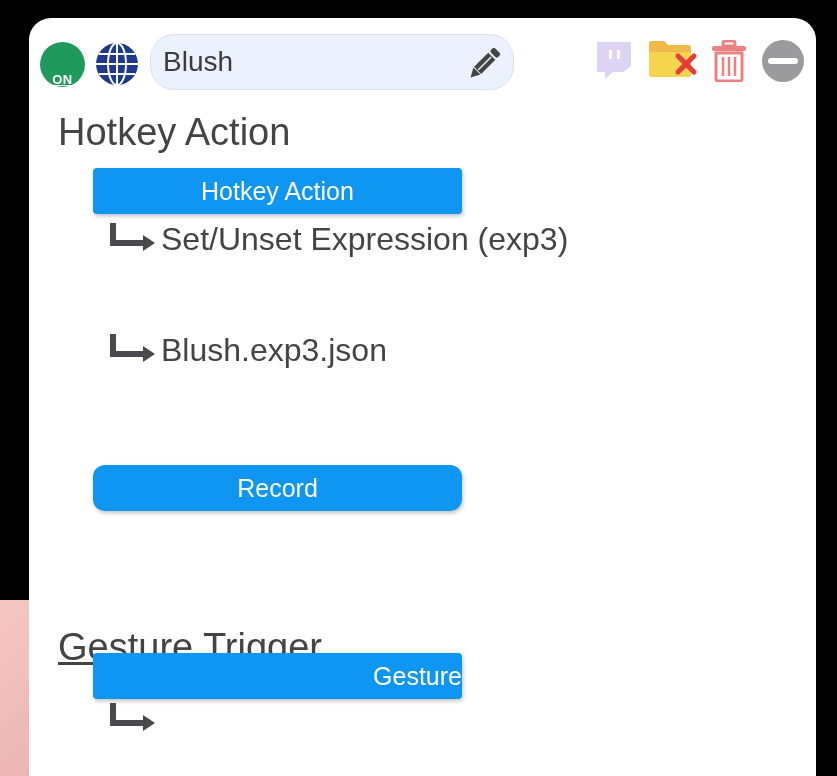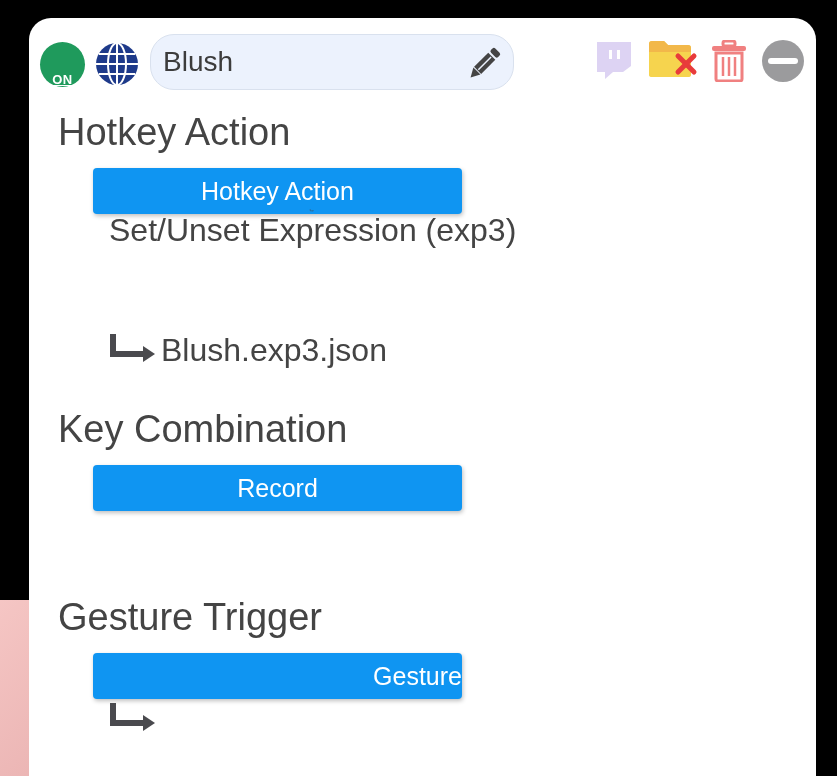--- a/index.html
+++ b/index.html
@@ -107,42 +107,41 @@
     </svg>
     <div class="icon-btn minus">
         <span></span>
       </div>
   </div>
 
   <div class="section-title" style="top:93px;">Hotkey Action</div>
   <div class="blue-btn" style="top:150px;">
     <span>Hotkey Action</span>
   </div>
-  <div class="value-row" style="top:191px;flex-direction:column;">
+  <div class="value-row" style="top:201px;">
     <svg class="arrow" viewBox="0 0 50 36">
       <path d="M4 2 V22 H36" fill="none" stroke="#4a4a4e" stroke-width="6"></path>
       <polygon points="34,14 46,22 34,30" fill="#4a4a4e"></polygon>
     </svg>
     <span class="value-text">Set/Unset Expression (exp3)</span>
   </div>
 
   <div class="value-row" style="top:312px;align-items:center;">
     <svg class="arrow" viewBox="0 0 50 36">
       <path d="M4 2 V22 H36" fill="none" stroke="#4a4a4e" stroke-width="6"></path>
       <polygon points="34,14 46,22 34,30" fill="#4a4a4e"></polygon>
     </svg>
     <span class="value-text">Blush.exp3.json</span>
   </div>
 
-  <div class="section-title" style="top:390px;">Key Combination</div>
-  <div class="blue-btn" style="top:447px;">
+  <div class="blue-btn" style="top:447px;border-radius:12px;">
     <span>Record</span>
   </div>
 
-  <div class="section-title" style="top:578px;">Gesture Trigger</div>
+  <div class="section-title" style="top:608px;text-decoration:underline;">Gesture Trigger</div>
   <div class="blue-btn" style="top:635px;justify-content:flex-end;">
     <span>Gesture</span>
   </div>
   <div class="value-row" style="top:681px;">
     <svg class="arrow" viewBox="0 0 50 36">
       <path d="M4 2 V22 H36" fill="none" stroke="#4a4a4e" stroke-width="6"></path>
       <polygon points="34,14 46,22 34,30" fill="#4a4a4e"></polygon>
     </svg>
     <span class="value-text"></span>
   </div>

